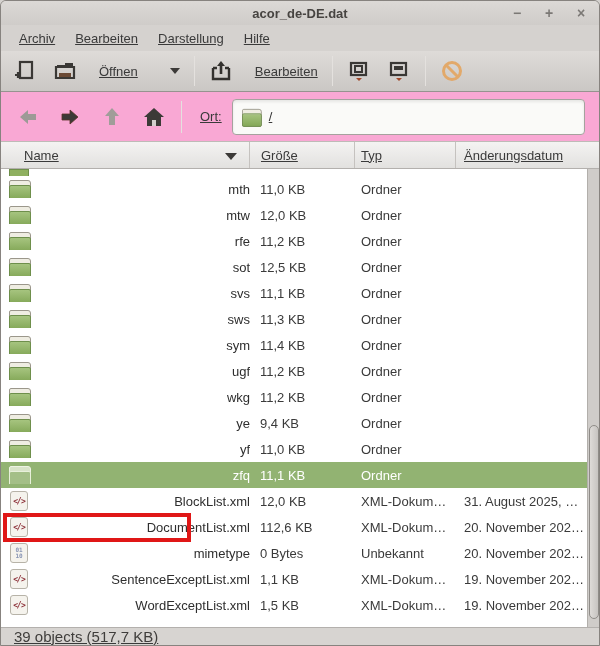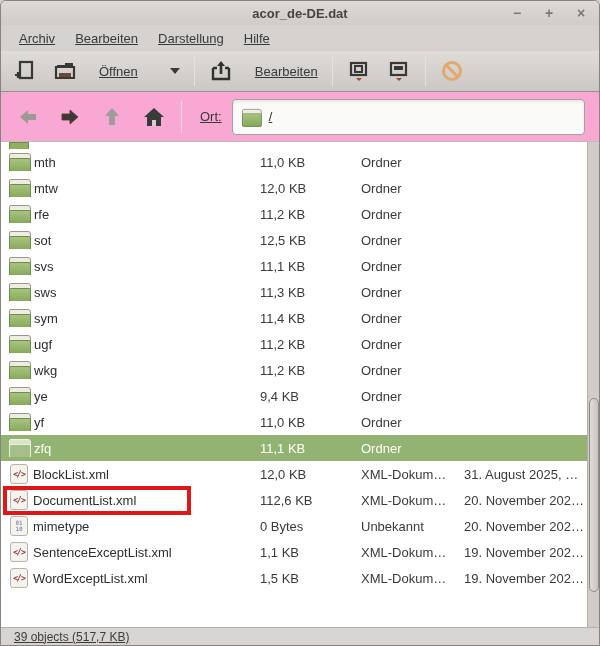--- a/index.html
+++ b/index.html
@@ -53,21 +53,21 @@
   .sort-arrow { position:absolute; right:12px; top:11px; width:0; height:0;
                 border-left:6px solid transparent; border-right:6px solid transparent; border-top:7px solid #3c3a38; }
 
   
   .list { flex:1; position:relative; background:#fff; overflow:hidden; }
   .rows { position:absolute; inset:0 12px 0 0; }
   .row { height:26px; display:flex; align-items:center; position:relative; }
   .row.partial { height:7px; overflow:hidden; align-items:flex-start; }
   .row.selected { background:#92b372; color:#fff; }
   .cell { overflow:hidden; white-space:nowrap; }
-  .c-name { width:249px; display:flex; align-items:center; }
+  .c-name { width:249px; display:flex; align-items:center;justify-content:space-between; }
   .c-size { width:105px; padding-left:10px; }
   .c-type { width:101px; padding-left:6px; }
   .c-date { flex:1; padding-left:8px; }
   .row .txt { margin-left:5px; color:#2e2e2e; }
   .row.selected .txt, .row.selected .cell { color:#fff; }
 
   
   .fico { width:20px; height:18px; position:relative; margin-left:8px; flex:none; }
   .folder-i { }
   .folder-i::before { content:""; position:absolute; top:0; left:0; width:20px; height:18px;
@@ -89,21 +89,21 @@
   .hl-box { position:absolute; left:2px; top:-1px; width:188px; height:29px;
             border:4px solid #e01717; z-index:6; pointer-events:none; }
 
   
   .vscroll { position:absolute; top:0; right:0; bottom:0; width:12px; background:#cfccc9; border-left:1px solid #b2afab; }
   .vthumb { position:absolute; left:1px; width:10px; top:256px; height:194px;
             background:linear-gradient(90deg,#dedbd8,#c7c4c1); border:1px solid #8f8c88; border-radius:5px; }
 
   
   .statusbar { height:18px; flex:none; background:#d7d4d1; border-top:1px solid #b3b0ad;
-               display:flex; align-items:center; padding-left:13px; font-size:12px; color:#3f3d3b; }
+               display:flex; align-items:center; padding-left:13px; font-size:15px; color:#3f3d3b; }
 </style>
 </head>
 <body>
 
 <div class="window">
 
   <div class="titlebar">
     <div class="title">acor_de-DE.dat</div>
     <div class="win-controls">
       <div class="win-btn">−</div>
@@ -193,20 +193,35 @@
       </svg>
     </div>
     <div class="loc-sep"></div>
     <span class="loc-label">Ort:</span>
     <div class="loc-entry">
       <span class="fico folder-i" style="transform:scale(.9); margin-left:0;"></span>
       <span class="path">/</span>
     </div>
   </div>
 
+  <div class="cols">
+    <div class="col col-name">
+      <span>Name</span>
+      <span class="sort-arrow"></span>
+    </div>
+    <div class="col col-size">
+      <span>Größe</span>
+    </div>
+    <div class="col col-type">
+      <span>Typ</span>
+    </div>
+    <div class="col col-date">
+      <span>Änderungsdatum</span>
+    </div>
+  </div>
 
   <div class="list">
     <div class="rows">
 
       <div class="row partial">
         <span class="sliver"></span>
       </div>
 
       <div class="row">
         <div class="cell c-name">

